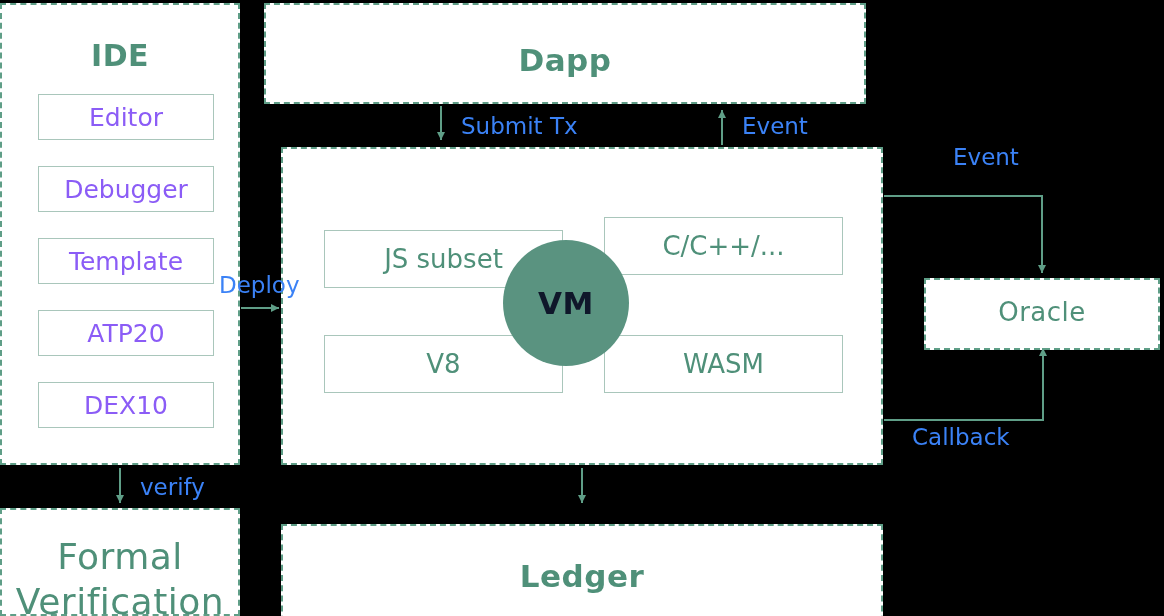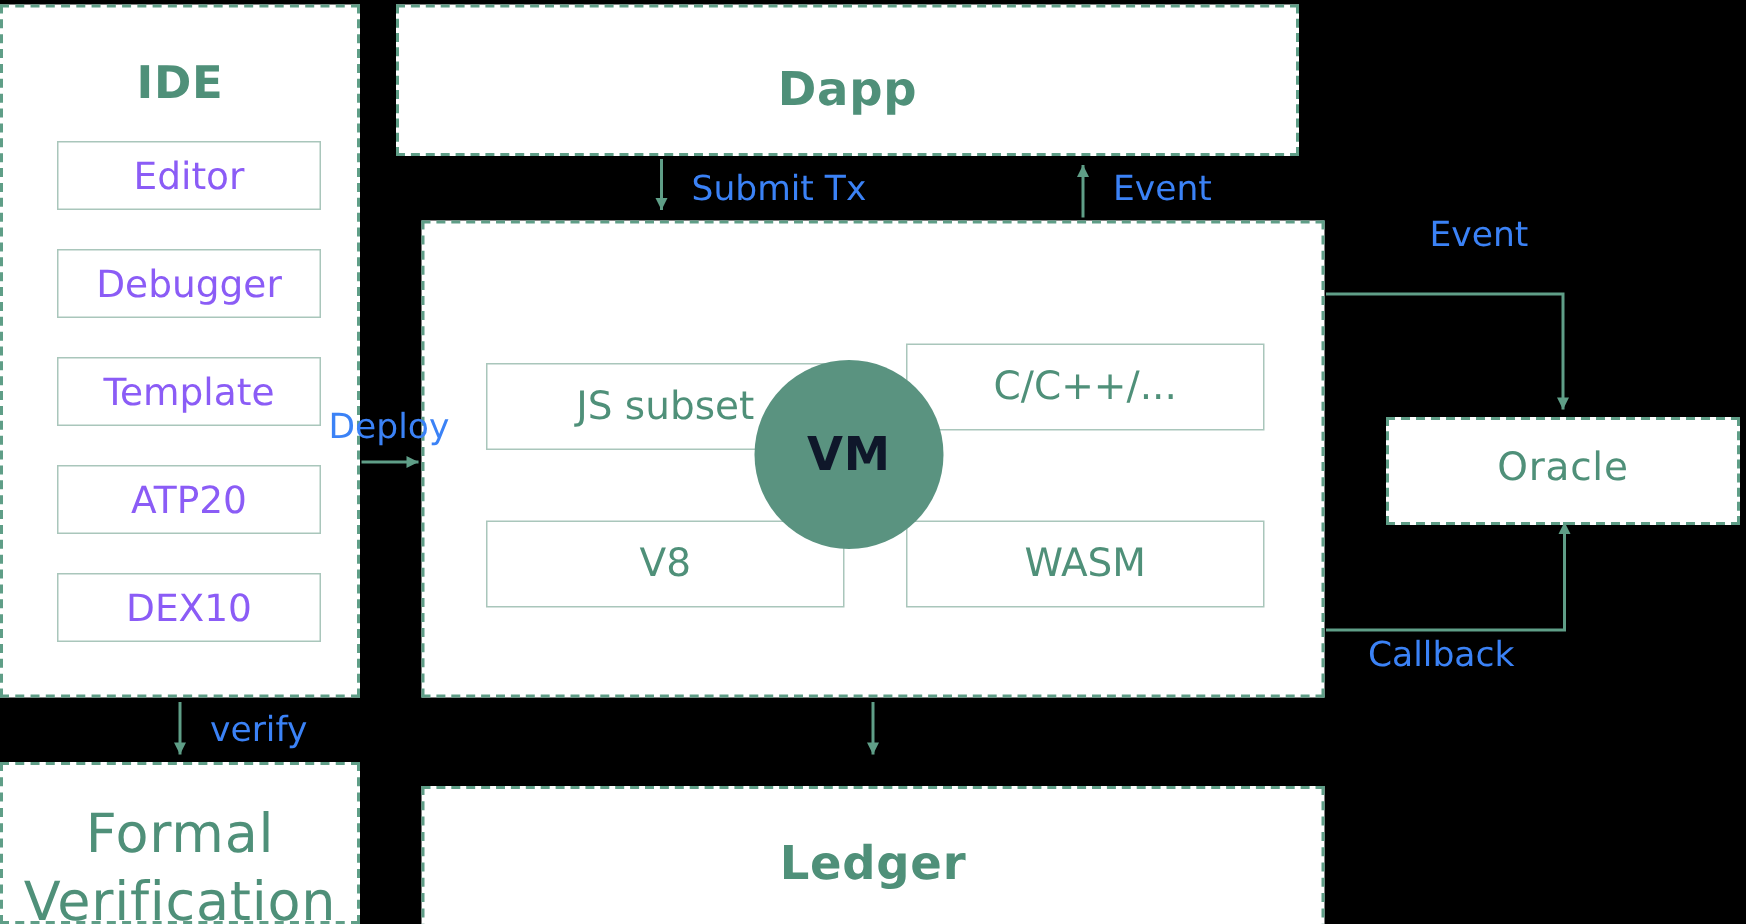--- a/index.html
+++ b/index.html
@@ -74,21 +74,20 @@
     background: #ffffff;
     border: 1.5px solid #a9c6bb;
     box-sizing: border-box;
     color: #4f9079;
     font-size: 26px;
     display: flex;
     align-items: center;
     justify-content: center;
     width: 239px;
     height: 58px;
-    margin-top: 12px;
   }
   #vm-slot-0 { left: 41px;  top: 81px; }
   #vm-slot-1 { left: 321px; top: 68px; }
   #vm-slot-2 { left: 41px;  top: 186px; }
   #vm-slot-3 { left: 321px; top: 186px; }
 
   #vm-core {
     position: absolute;
     left: 220px;
     top: 91px;

